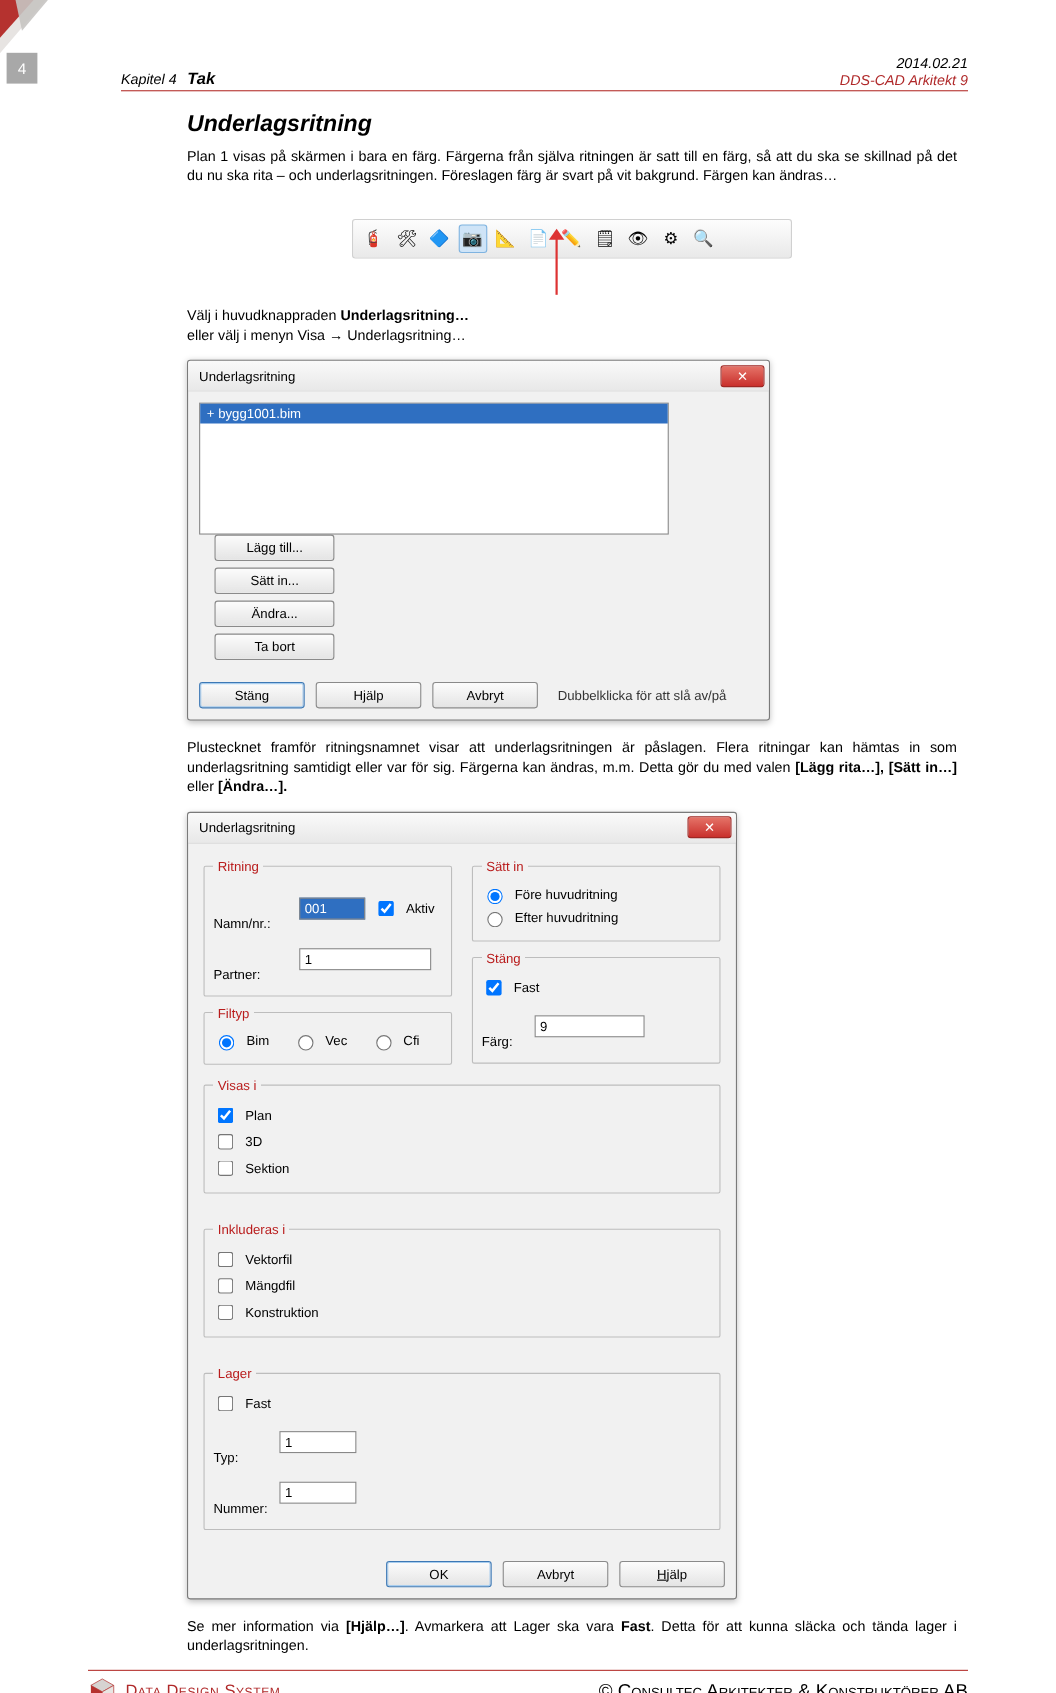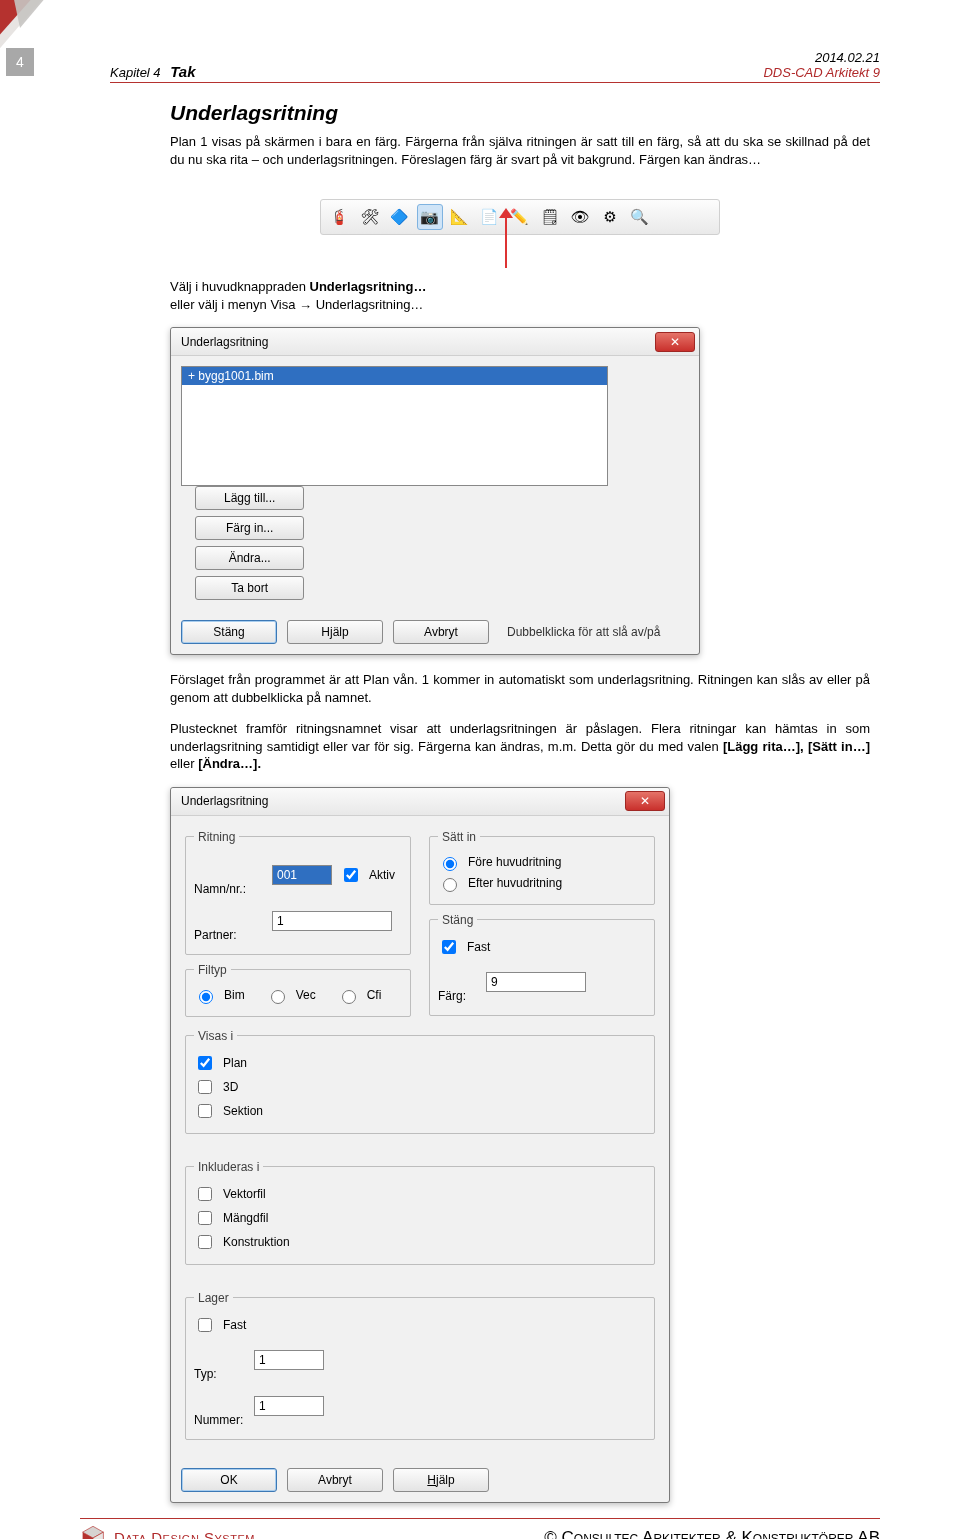--- a/index.html
+++ b/index.html
@@ -111,21 +111,21 @@
     min-width:96px; height:24px;
     background: linear-gradient(#fcfcfc,#e4e4e4);
     border:1px solid #8a8a8a; border-radius:3px;
     display:flex; align-items:center; justify-content:center;
     font-size:12px; padding:0 28px;
   }
   .winbtn.primary { border:1px solid #3c78b5; box-shadow: 0 0 0 1px #a8cdee inset; }
   .dlg-footer { display:flex; align-items:center; gap:10px; padding:10px; }
   .dlg-footer .note { font-size:12px; color:#333; margin-left:8px; }
   fieldset.gbox { border:1px solid #bdbdbd; border-radius:2px; margin:4px 4px 8px 4px; padding:6px 8px 8px 8px; }
-  fieldset.gbox legend { font-size:12px; padding:0 4px; color:#404040; }
+  fieldset.gbox legend { font-size:12px; padding:0 4px; color:#b91c1c; }
   .row { display:flex; align-items:center; gap:8px; margin:4px 0; }
   .lbl { width:70px; font-size:12px;margin-top:28px; }
   input.tx { height:20px; border:1px solid #888; background:#fff; font-size:12px; padding:0 4px; }
   input.tx.sel { background:#2f6fc1; color:#fff; }
   .chk, .rad { width:14px; height:14px; }
   .cols3 { display:flex; gap:14px;flex-direction:column; }
   .dlg2-grid { display:flex; gap:10px; }
   .footer {
     position: absolute; bottom: 28px; left: 80px; right: 80px;
     border-top: 1px solid #b5322f;
@@ -193,34 +193,33 @@
       <div class="dlg-title">
         <span>Underlagsritning</span>
         <div class="close-x">✕</div>
       </div>
       <div class="dlg-body">
         <div class="listbox">
           <div class="list-item-sel">+ bygg1001.bim</div>
         </div>
         <div class="side-btns">
           <div class="winbtn">Lägg till...</div>
-          <div class="winbtn">Färg in...</div>
+          <div class="winbtn">Sätt in...</div>
           <div class="winbtn">Ändra...</div>
           <div class="winbtn">Ta bort</div>
         </div>
       </div>
       <div class="dlg-footer">
         <div class="winbtn primary">Stäng</div>
         <div class="winbtn">Hjälp</div>
         <div class="winbtn">Avbryt</div>
         <span class="note">Dubbelklicka för att slå av/på</span>
       </div>
     </div>
 
-    <p class="body">Förslaget från programmet är att Plan vån. 1 kommer in automatiskt som underlagsritning. Ritningen kan slås av eller på genom att dubbelklicka på namnet.</p>
     <p class="body">
       <span>Plustecknet framför ritningsnamnet visar att underlagsritningen är påslagen. Flera ritningar kan hämtas in som underlagsritning samtidigt eller var för sig. Färgerna kan ändras, m.m. Detta gör du med valen </span><b class="keep">[Lägg rita…], [Sätt in…]</b><span> eller </span><b class="keep">[Ändra…].</b>
     </p>
 
     <div class="dlg" style="width:500px;">
       <div class="dlg-title">
         <span>Underlagsritning</span>
         <div class="close-x">✕</div>
       </div>
       <div class="dlg-body">
@@ -318,30 +317,33 @@
                 <span class="lbl" style="width:52px;">Typ:</span>
                 <input class="tx" style="width: 70px;" value="1">
               </div>
             <div class="row">
                 <span class="lbl" style="width:52px;">Nummer:</span>
                 <input class="tx" style="width: 70px;" value="1">
               </div>
           </fieldset>
         </div>
       </div>
-      <div class="dlg-footer" style="justify-content:flex-start;">
+      <div class="dlg-footer" style="justify-content:flex-end;">
         <div class="winbtn primary">OK</div>
         <div class="winbtn">Avbryt</div>
         <div class="winbtn">
             <span style="text-decoration:underline;">H</span>
             <span>jälp</span>
           </div>
       </div>
     </div>
 
+    <p class="body" style="text-align:justify; text-align-last:justify;">
+      <span>Se mer information via </span><b class="keep">[Hjälp…]</b><span>. Avmarkera att Lager ska vara </span><b class="keep">Fast</b><span>. Detta för att kunna släcka och tända lager i underlagsritningen.</span>
+    </p>
   </div>
 
   <div class="footer">
     <div class="footer-left">
       <svg class="logo-cube" viewBox="0 0 40 40">
         <polygon points="20,2 36,11 20,20 4,11" fill="#d6d3d1" stroke="#b5322f"></polygon>
         <polygon points="4,11 20,20 20,38 4,29" fill="#b5322f"></polygon>
         <polygon points="36,11 20,20 20,38 36,29" fill="#e8e5e3" stroke="#b5322f"></polygon>
       </svg>
       <span class="dds">Data Design System</span>

